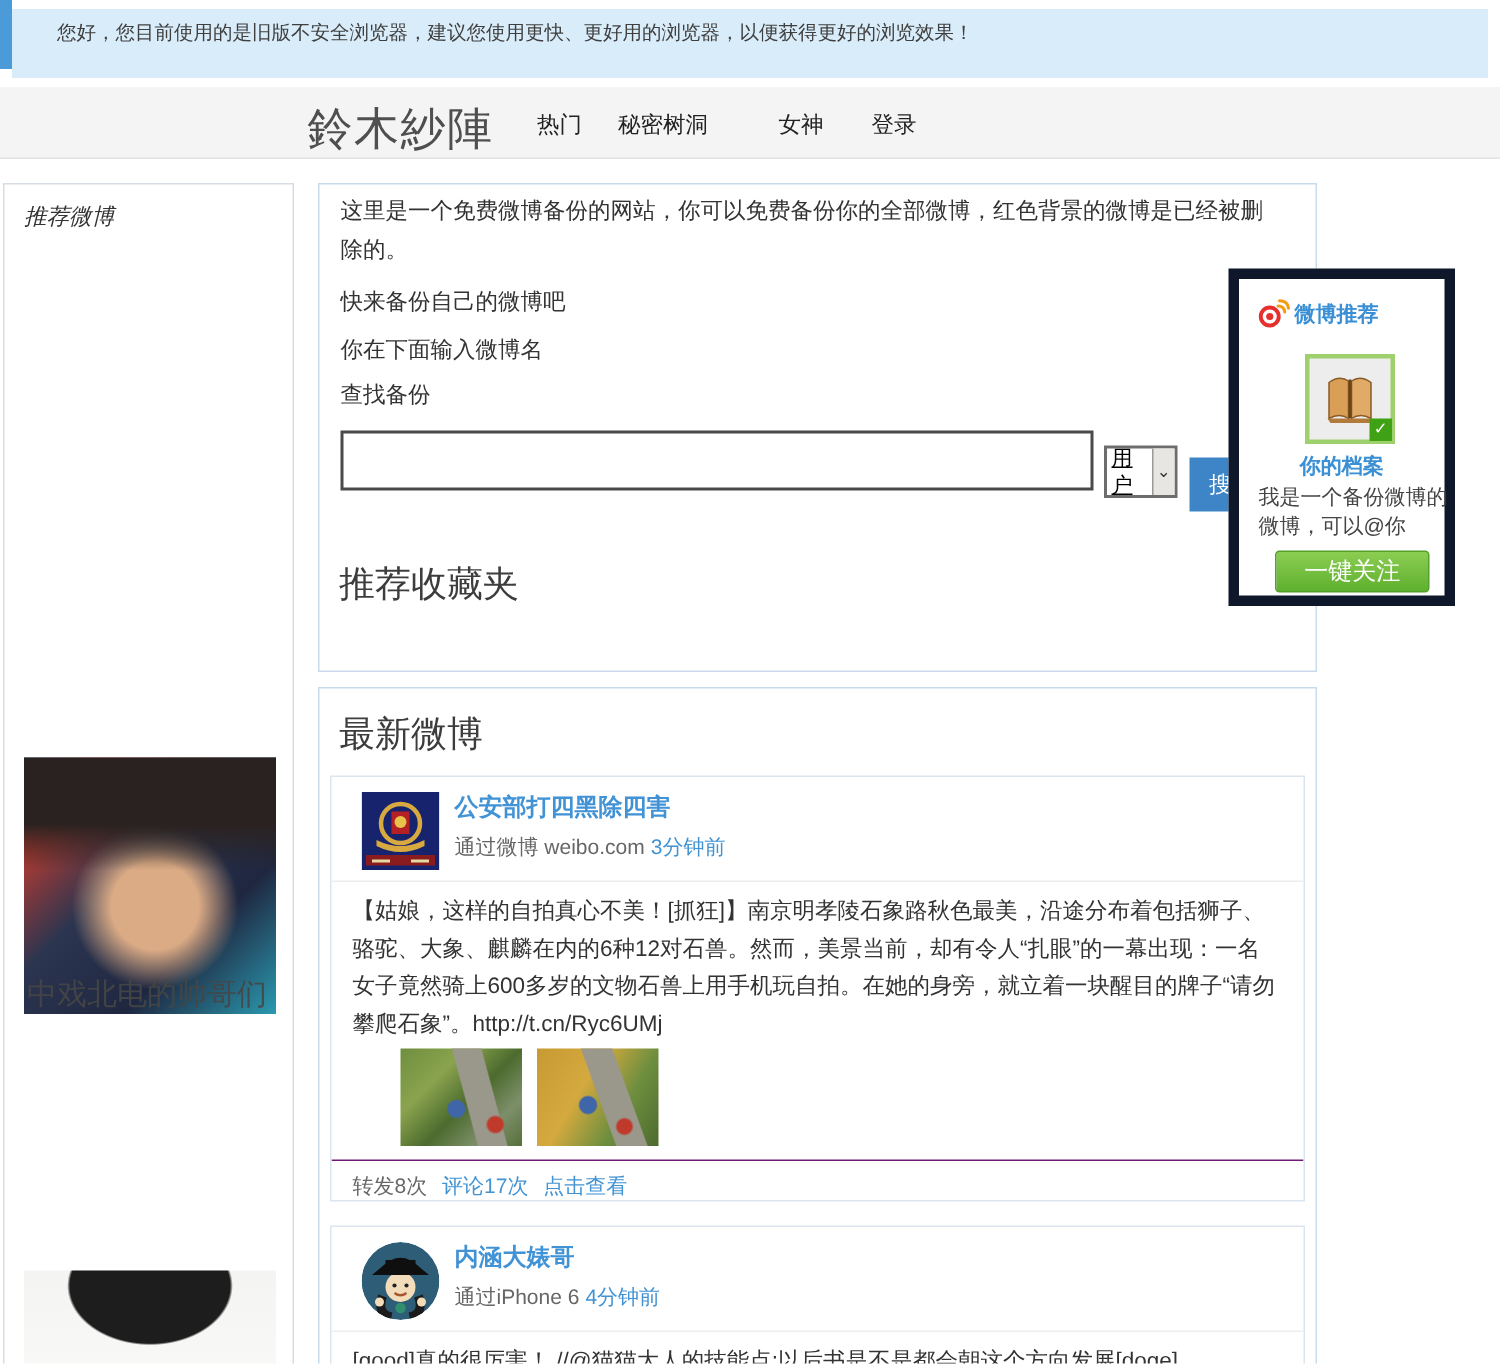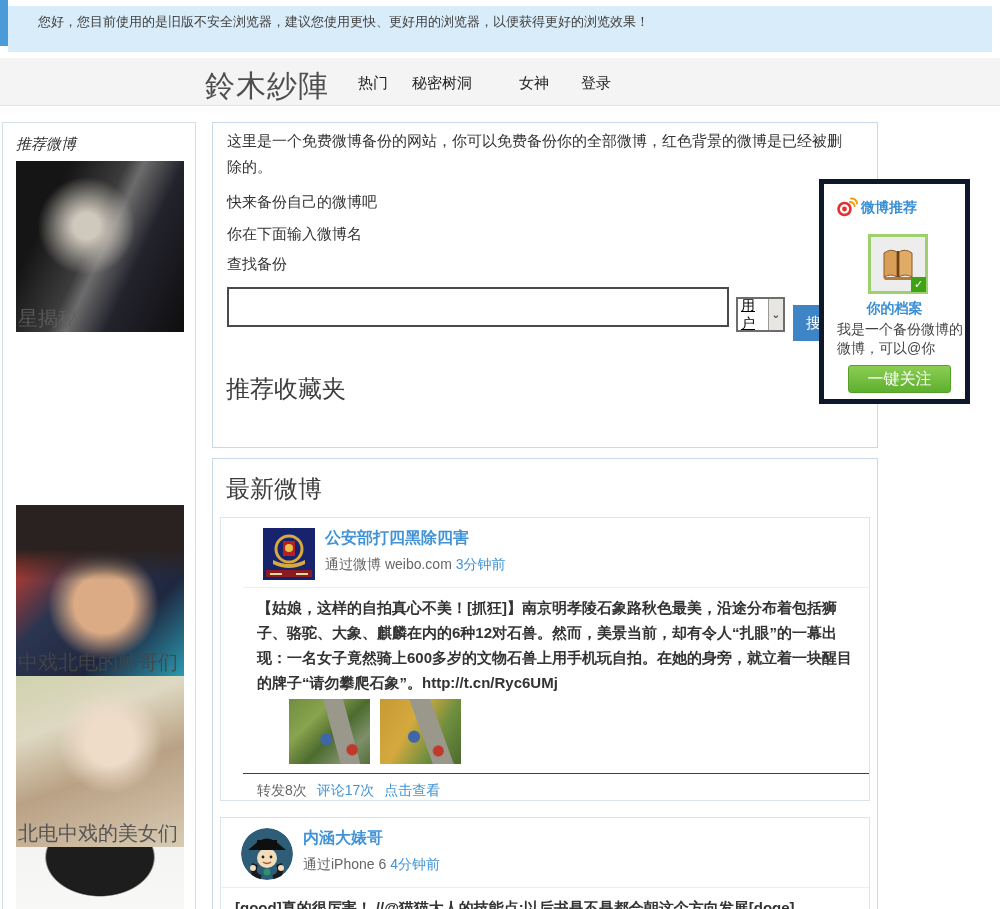--- a/index.html
+++ b/index.html
@@ -73,21 +73,21 @@
                 background:#3d85c6; color:#fff; border:none; font-size:15px;
                 font-family:inherit; cursor:pointer; }
 
   .folders-title { position:absolute; left:13px; top:250px; font-size:24px;
                    font-weight:400; color:#3d3d3d; }
   .folder-links { position:absolute; left:13px; top:297px; font-size:15px; }
   .folder-links a { color:#3e8ed6; text-decoration:none; font-weight:bold; margin-right:5px; }
 
   
   .widget { left:819px; top:179px; width:151px; height:225px; background:#fff;
-            border:5px solid #0f172a; z-index:10; }
+            border:7px solid #0f172a; z-index:10; }
   .w-logo { position:absolute; left:12px; top:13px; width:22px; height:20px; }
   .w-label { position:absolute; left:37px; top:15px; font-size:14px; font-weight:bold;
              color:#3a8fd5; text-decoration:none; }
   .book-frame { position:absolute; left:44px; top:50px; width:60px; height:60px;
                 border:3px solid #9ed06d; background:#ededed; }
   .check-badge { position:absolute; right:-1px; bottom:-1px; width:15px; height:15px;
                  background:#3fa214; color:#fff; font-size:11px; line-height:15px;
                  text-align:center; }
   .w-archive { position:absolute; left:0; top:116px; width:100%; text-align:center;
                font-size:14px; font-weight:bold; color:#3a8fd5; text-decoration:none; }
@@ -95,31 +95,31 @@
             line-height:19px; color:#454545; }
   .follow-btn { position:absolute; left:24px; top:181px; width:103px; height:28px;
                 background:linear-gradient(#8bcd52,#5fb02f); border:1px solid #54a028;
                 border-radius:3px; color:#fff; font-size:16px; font-family:inherit; cursor:pointer; }
 
   
   .posts-title { position:absolute; left:13px; top:14px; font-size:24px;
                  font-weight:400; color:#3d3d3d; }
   .post { position:absolute; left:7px; width:650px; background:#fff;
           border:1px solid #dbe5ef; overflow:hidden; }
-  .post1 { top:58px; height:284px;padding-left:22px; }
+  .post1 { top:58px; height:284px; }
   .post2 { top:358px; height:200px; }
   .post-head { position:relative; height:70px; border-bottom:1px solid #ededed; }
   .avatar { position:absolute; left:20px; top:10px; width:52px; height:52px; overflow:hidden; }
   .avatar.round { border-radius:50%; }
   .post-user { position:absolute; left:82px; top:10px; font-size:16px; font-weight:bold;
                color:#4193d6; text-decoration:none; }
   .post-meta { position:absolute; left:82px; top:38px; font-size:14px; color:#666; }
   .post-meta .time { color:#4193d3; margin-left:4px; }
   .post-body { padding:7px 14px 0; font-size:15px; line-height:25px; color:#333;
-               word-break:break-all;font-weight:bold; }
+               word-break:break-all; }
   .thumbs { margin:4px 0 0 46px; height:66px; }
   .pthumb { display:inline-block; width:81px; height:65px; margin-right:6px; vertical-align:top;
             background:
               radial-gradient(circle at 78% 78%, #c03a2b 0 6%, rgba(0,0,0,0) 8%),
               radial-gradient(circle at 46% 62%, #3f66a8 0 9%, rgba(0,0,0,0) 11%),
               linear-gradient(75deg, rgba(0,0,0,0) 52%, #9a978b 53% 72%, rgba(0,0,0,0) 73%),
               linear-gradient(135deg,#6f8f3f 0%,#8aa34e 30%,#4c6b2e 55%,#7d8f6a 78%,#56703a 100%); }
   .pthumb.v2 { background:
               radial-gradient(circle at 72% 80%, #c03a2b 0 6%, rgba(0,0,0,0) 8%),
               radial-gradient(circle at 42% 58%, #3f66a8 0 9%, rgba(0,0,0,0) 11%),
@@ -142,28 +142,22 @@
   <div class="nav">
     <a href="#" style="left:358px">热门</a>
     <a href="#" style="left:412px">秘密树洞</a>
     <a href="#" style="left:519px">女神</a>
     <a href="#" style="left:581px">登录</a>
   </div>
 </div>
 
 <div class="abs sidebar">
   <div class="abs sidebar-title">推荐微博</div>
-  <div class="thumb t1">
-    <span class="cap">星揭秘</span>
-  </div>
   <div class="thumb t3">
     <span class="cap">中戏北电的帅哥们</span>
-  </div>
-  <div class="thumb t4">
-    <span class="cap">北电中戏的美女们</span>
   </div>
   <div class="thumb t5">
     <span class="cap"></span>
   </div>
 </div>
 
 <div class="card card1">
   <div class="intro">
     <p class="p1">这里是一个免费微博备份的网站，你可以免费备份你的全部微博，红色背景的微博是已经被删除的。</p>
     <p class="p2">快来备份自己的微博吧</p>

